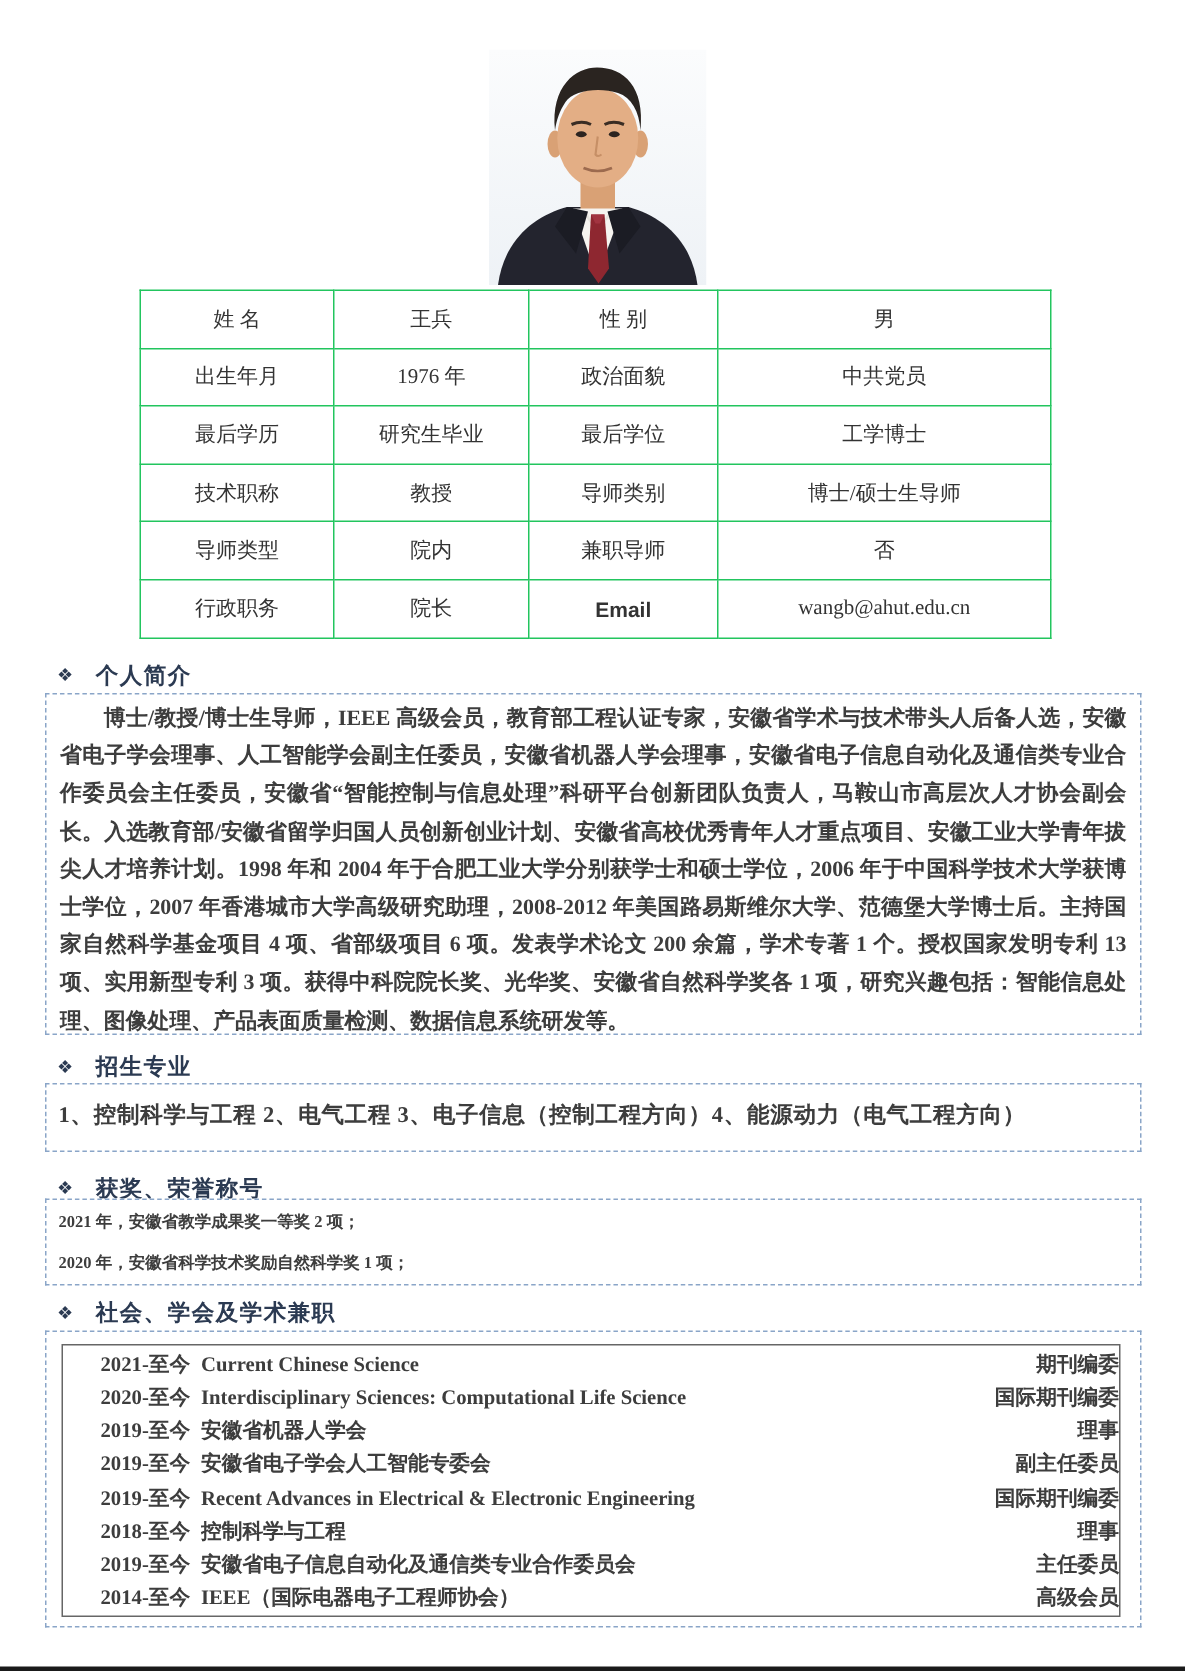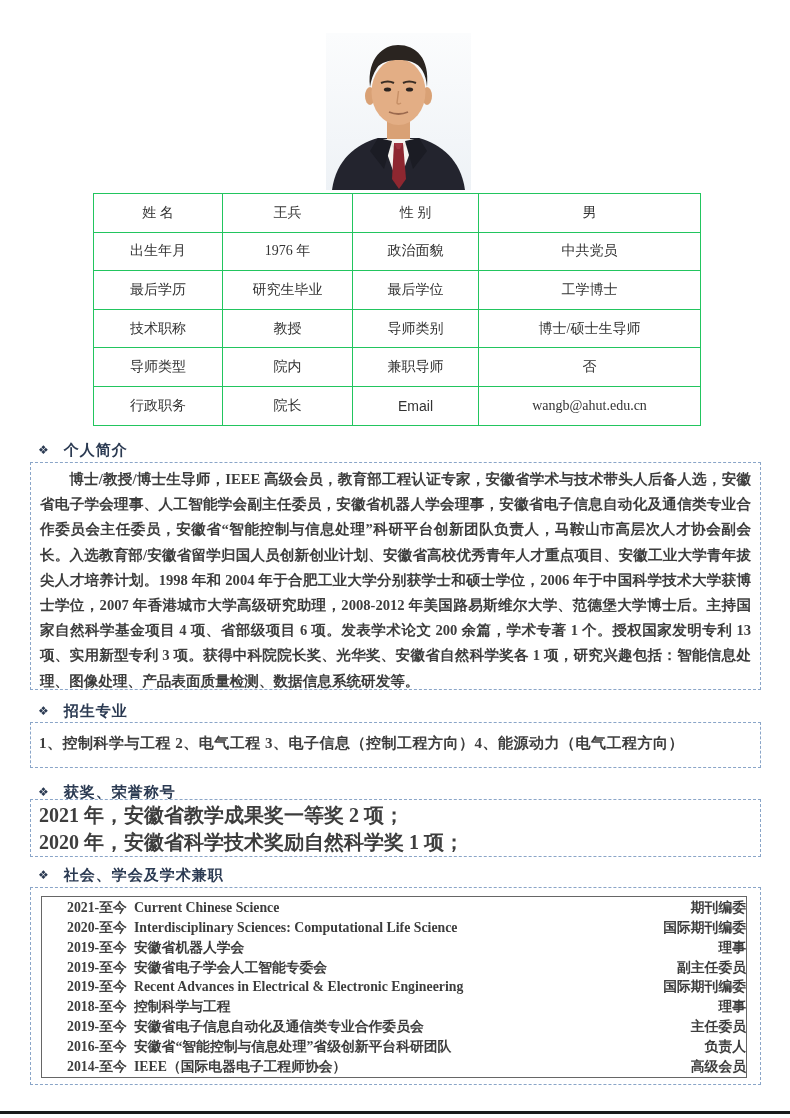--- a/index.html
+++ b/index.html
@@ -16,21 +16,21 @@
   
   .info-table {
     position:absolute; left:93px; top:193px; width:607px;
     border-collapse:collapse; table-layout:fixed;
   }
   .info-table td {
     border:1px solid #22c55e; height:37.6px; text-align:center;
     vertical-align:middle; font-size:14px; color:#333333; padding:0;
     overflow:hidden; white-space:nowrap;
   }
-  .info-table td.sans { font-family:"Liberation Sans","DejaVu Sans",sans-serif; }
+  .info-table td.sans { font-family:"Liberation Sans","DejaVu Sans",sans-serif;font-weight:bold; }
 
   
   .sec-header {
     position:absolute; left:38px; display:flex; align-items:center;
     font-size:15px; font-weight:bold; color:#2b3a52; letter-spacing:1px;
   }
   .sec-header .bullet { font-size:12px; margin-right:14px; font-weight:normal; }
   .h-profile  { top:441px; }
   .h-enroll   { top:702px; }
   .h-awards   { top:783px; }
@@ -44,21 +44,21 @@
   .b-profile { top:462px; height:228px; }
   .b-enroll  { top:722px; height:46px;  }
   .b-awards  { top:799px; height:58px;  }
   .b-memb    { top:887px; height:198px; }
 
   .profile-text {
     margin:0; padding:4px 9px 0 9px; text-indent:2em; text-align:justify;
     font-size:14.6px; line-height:25.2px; color:#3d3d3d;
   }
   .enroll-text { padding:11px 8px 0 8px; font-size:15px; letter-spacing:0.5px; }
-  .award-line  { padding:0 8px; font-size:20px; line-height:26.5px; }
+  .award-line  { padding:0 8px; font-size:11px; line-height:26.5px; }
   .b-awards    { padding-top:2px; }
 
   
   .memb-table {
     position:absolute; left:10px; top:8px; width:706px; height:182px;
     border:1px solid #666666; box-sizing:border-box;
     display:flex; flex-direction:column; justify-content:space-evenly;
   }
   .memb-row { display:flex; align-items:center; font-size:13.8px; line-height:19px; color:#3d3d3d; }
   .m-period { width:92px; padding-left:25px; box-sizing:border-box; flex:none; }
@@ -222,25 +222,20 @@
         <span class="m-period">2018-至今</span>
         <span class="m-org">控制科学与工程</span>
         <span class="m-role">理事</span>
       </div>
       <div class="memb-row">
         <span class="m-period">2019-至今</span>
         <span class="m-org">安徽省电子信息自动化及通信类专业合作委员会</span>
         <span class="m-role">主任委员</span>
       </div>
       <div class="memb-row">
-        <span class="m-period">2016-至今</span>
-        <span class="m-org">安徽省“智能控制与信息处理”省级创新平台科研团队</span>
-        <span class="m-role">负责人</span>
-      </div>
-      <div class="memb-row">
         <span class="m-period">2014-至今</span>
         <span class="m-org">IEEE（国际电器电子工程师协会）</span>
         <span class="m-role">高级会员</span>
       </div>
     </div>
   </div>
 
   <div class="footer-line"></div>
 
 </div>

